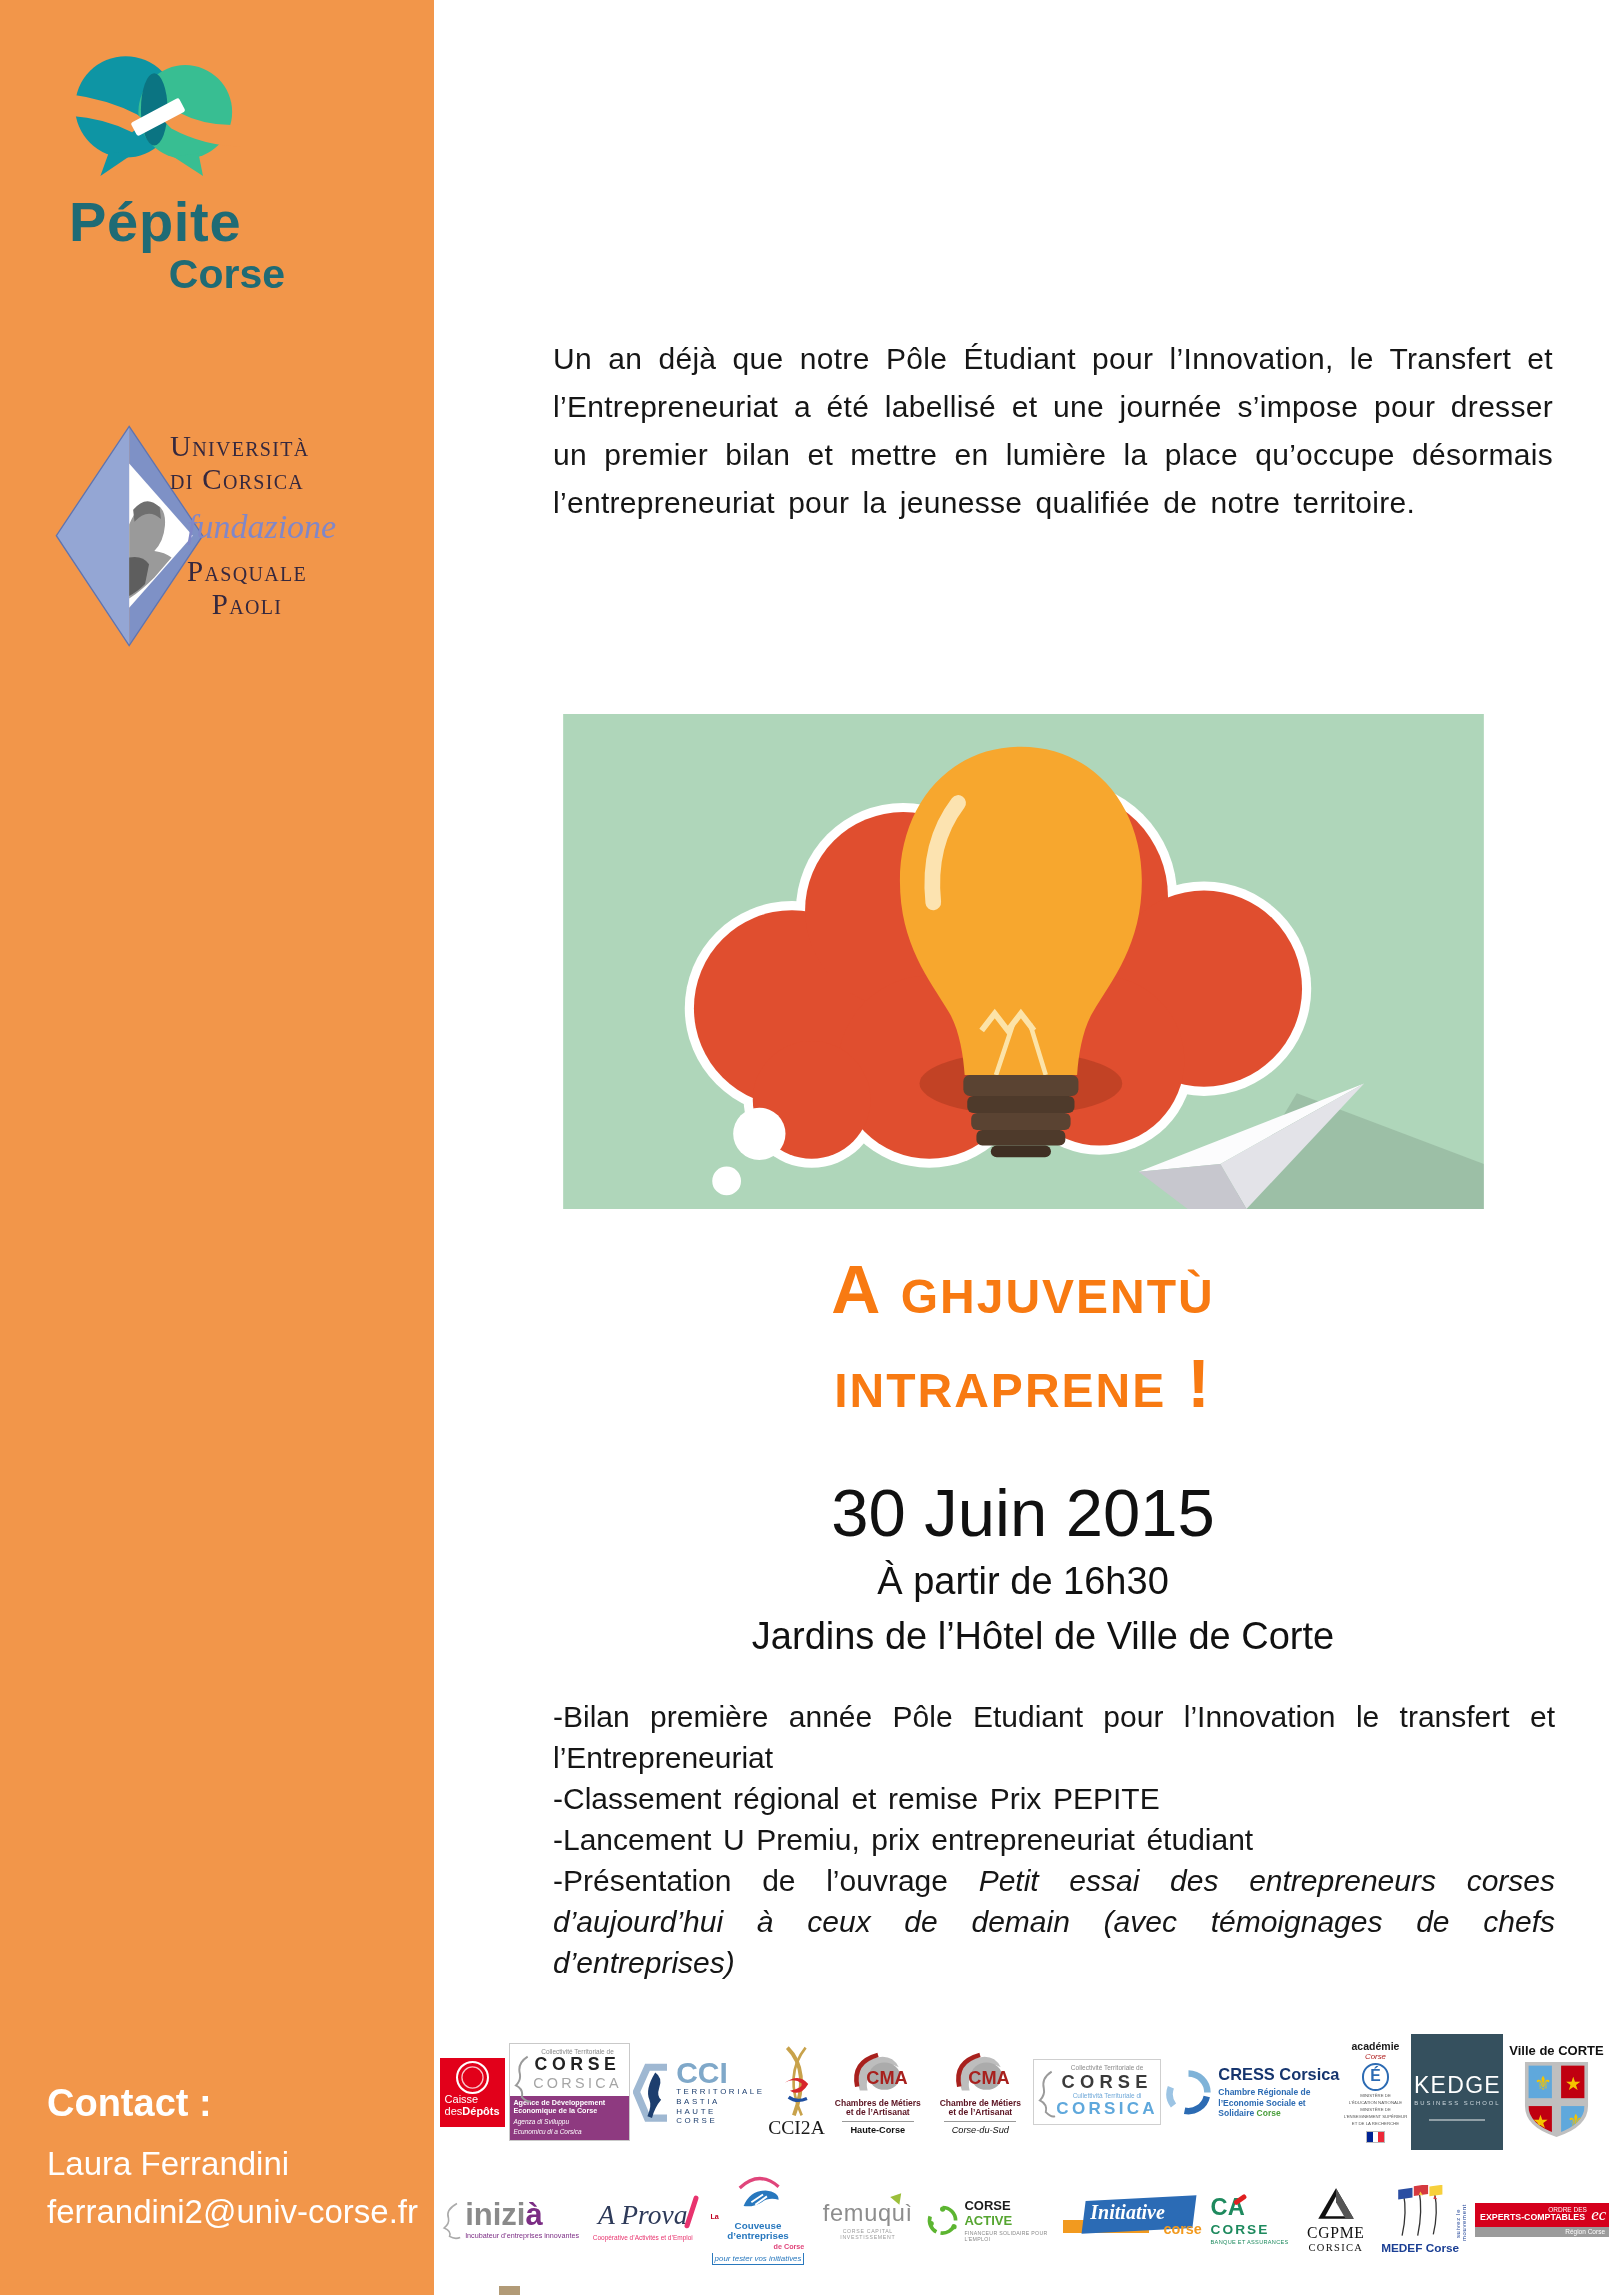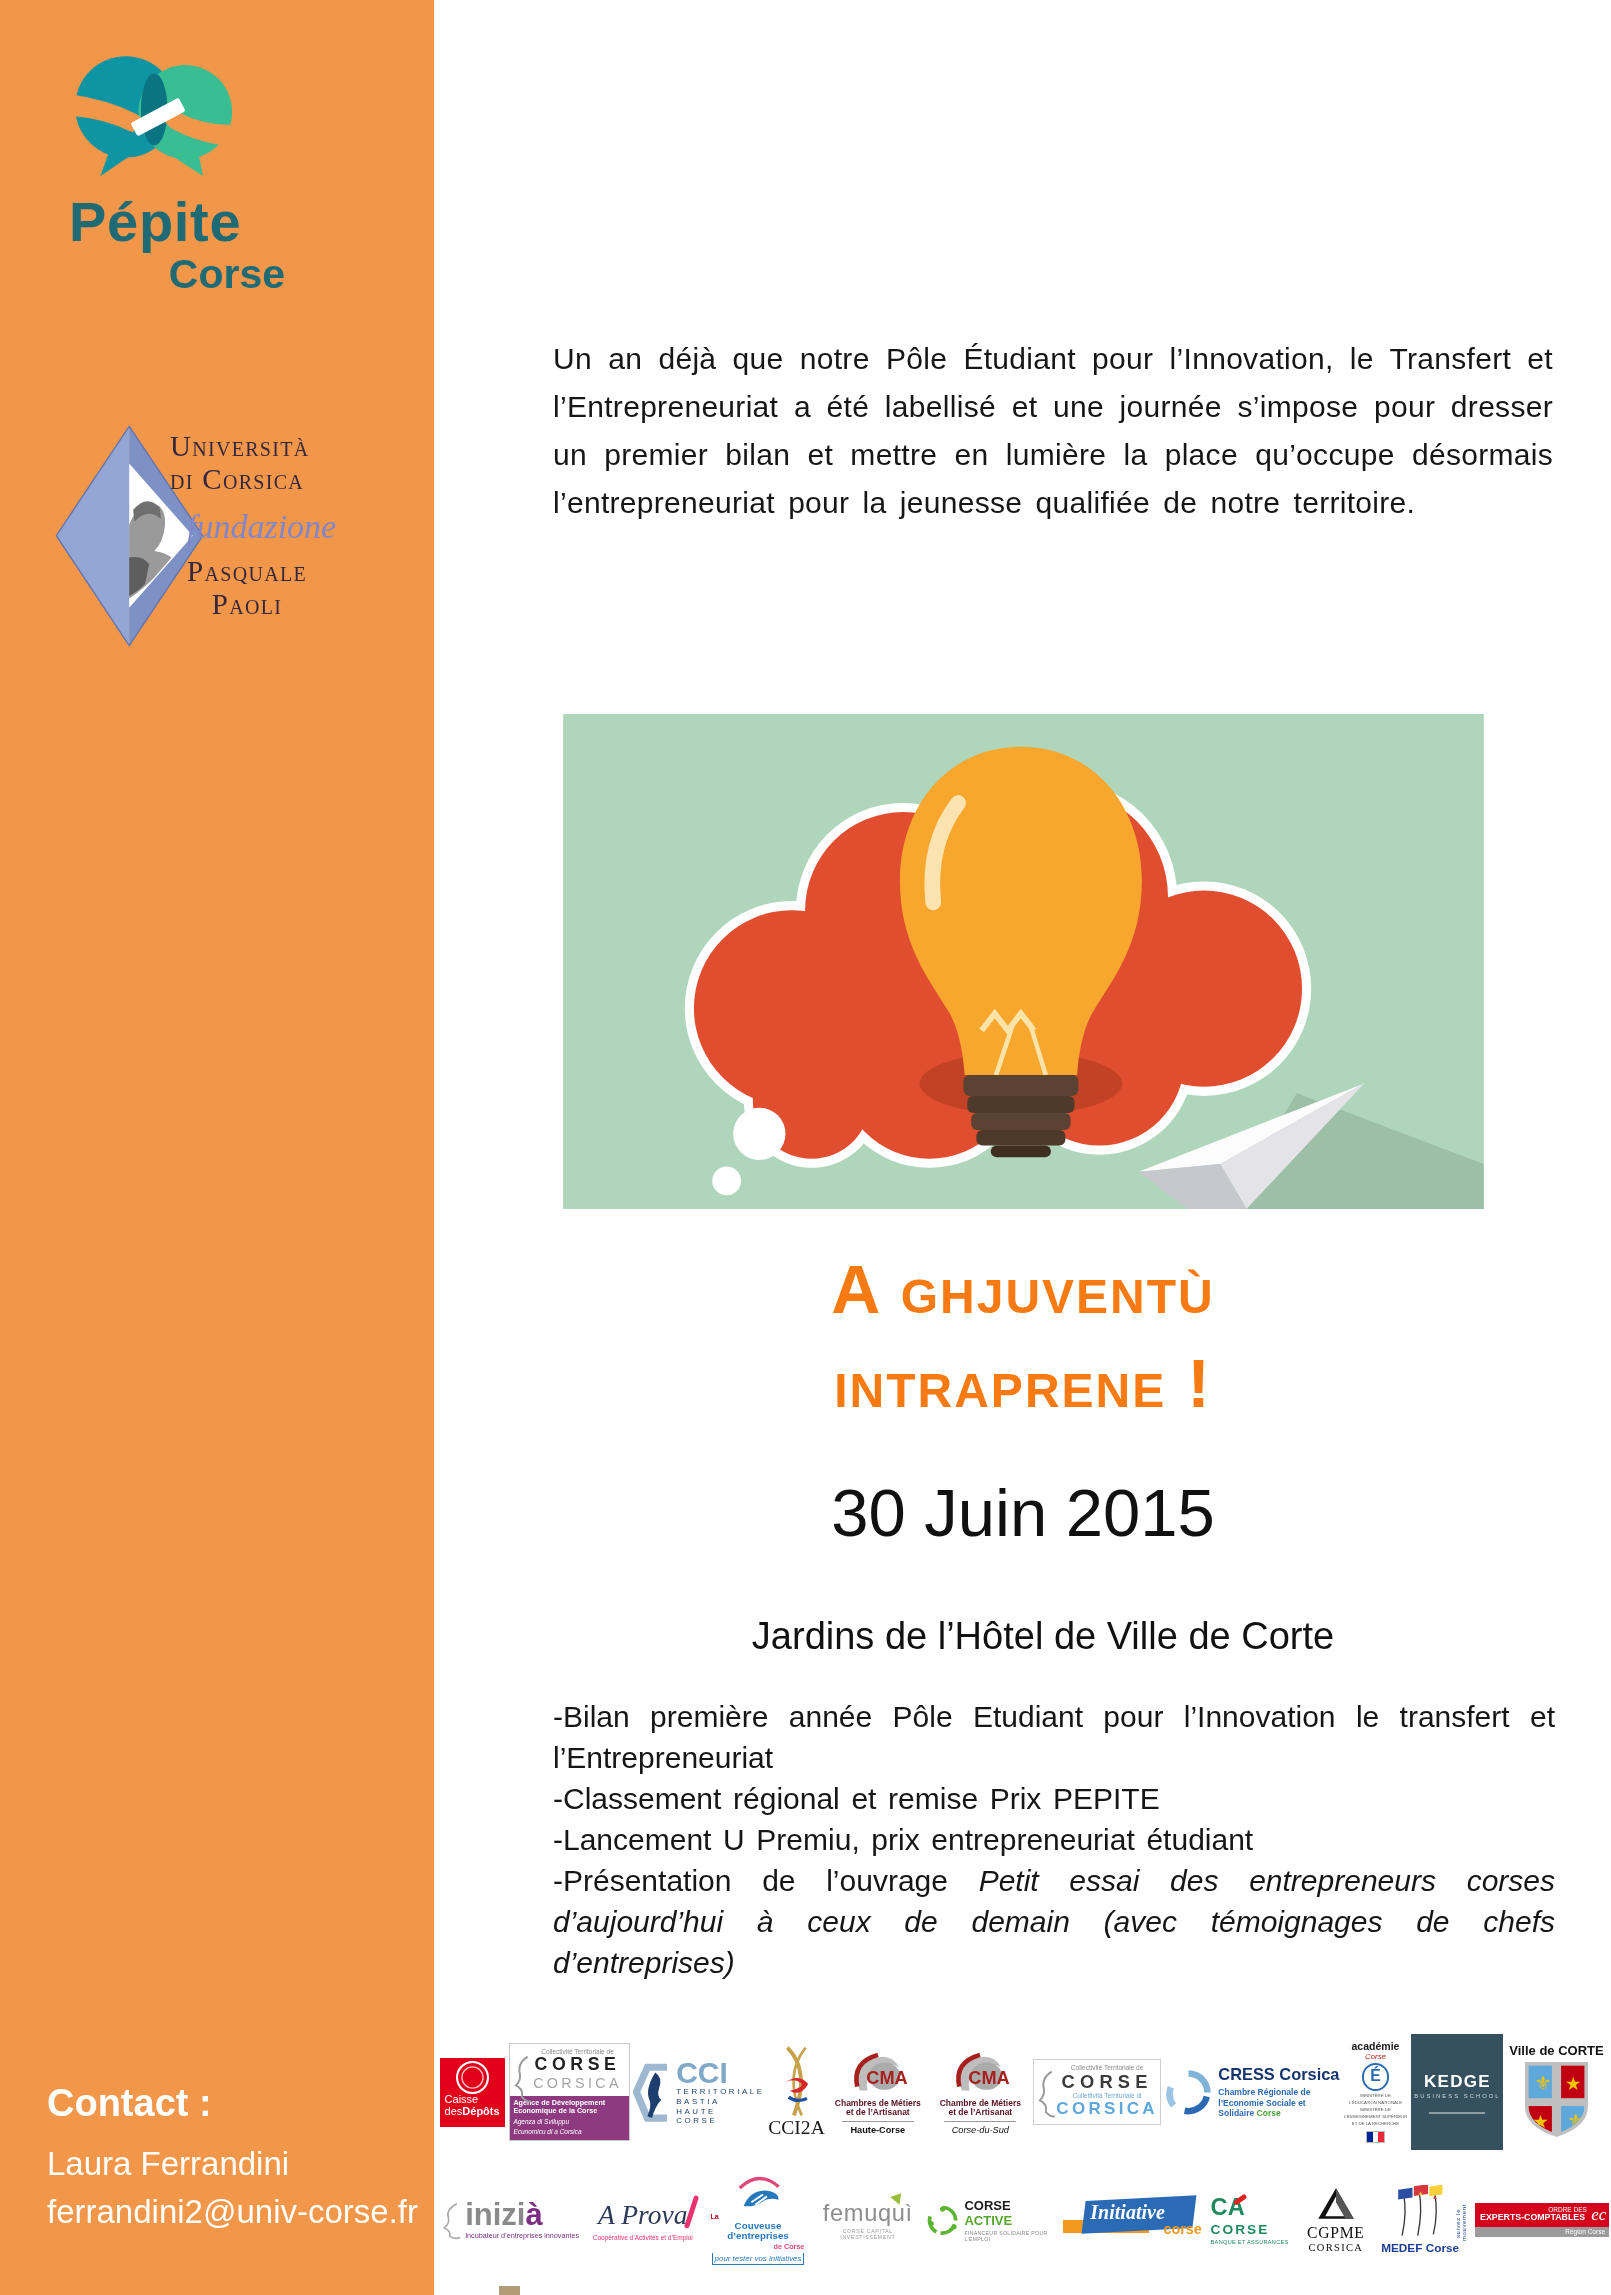--- a/index.html
+++ b/index.html
@@ -99,21 +99,21 @@
   .acad { width:65px; text-align:center; }
   .acad-name { font-size:10.5px; font-weight:700; color:#1a1a1a; line-height:11px; }
   .acad-region { font-size:7.9px; font-style:italic; color:#B02020; }
   .acad-E { width:23.6px; height:23.6px; line-height:21.6px; border:2px solid #2C6BB3; border-radius:50%;
             color:#2C6BB3; font-size:15.7px; font-weight:700; margin:2px auto; }
   .acad-min { font-size:4.3px; color:#555; line-height:5.2px; margin-top:2px; }
   .acad-flag { width:17px; height:10.5px; margin:3.9px auto 0; border:0.7px solid #bbb;
                background:linear-gradient(90deg,#002395 0 33%,#ffffff 33% 66%,#ED2939 66% 100%); }
 
   .kedge { width:92px; height:116px; background:#35505E; color:#fff; text-align:center; padding-top:38px; box-sizing:border-box; }
-  .kedge-name { font-size:17px; font-weight:700; letter-spacing:1.3px; }
+  .kedge-name { font-size:23px; font-weight:400; letter-spacing:1.3px; }
   .kedge-sub { font-size:5.9px; letter-spacing:2px; color:#cdd8de; margin-top:1.3px; }
   .kedge-line { width:56px; height:2px; background:rgba(255,255,255,.45); margin:13px auto 0; }
 
   .corte { width:99px; text-align:center; }
   .corte-name { font-size:13px; font-weight:700; color:#111; margin-bottom:2.6px; white-space:nowrap; }
 
   .inizia { display:flex; align-items:center; gap:3.9px; width:139px; }
   .inizia-name { font-size:31px; font-weight:700; color:#8A8A8A; line-height:30px; }
   .inizia-name .pu { color:#7B2D84; }
   .inizia-sub { font-size:7.2px; color:#7B2D84; margin-top:1.3px; white-space:nowrap; }
@@ -267,20 +267,21 @@
       <polygon points="880,700 1005,688 1045,757 955,757" fill="#C7C7CE"></polygon>
     </svg>
   </figure>
 
   <h2 class="event-heading">
     <div>A ghjuventù</div>
     <div>intraprene !</div>
   </h2>
 
   <div class="event-date">30 Juin 2015</div>
+  <div class="event-time">À partir de 16h30</div>
   <div class="event-place">Jardins de l’Hôtel de Ville de Corte</div>
 
   <div class="agenda">
     <p class="agenda-item">-Bilan première année Pôle Etudiant pour l’Innovation le transfert et l’Entrepreneuriat</p>
     <p class="agenda-item">-Classement régional et remise Prix PEPITE</p>
     <p class="agenda-item">-Lancement U Premiu, prix entrepreneuriat étudiant</p>
     <p class="agenda-item"><span>-Présentation de l’ouvrage </span><span class="ital">Petit essai des entrepreneurs corses d’aujourd’hui  à ceux de demain (avec témoignages de chefs d’entreprises)</span></p>
   </div>
 
   <div class="partners row1">

